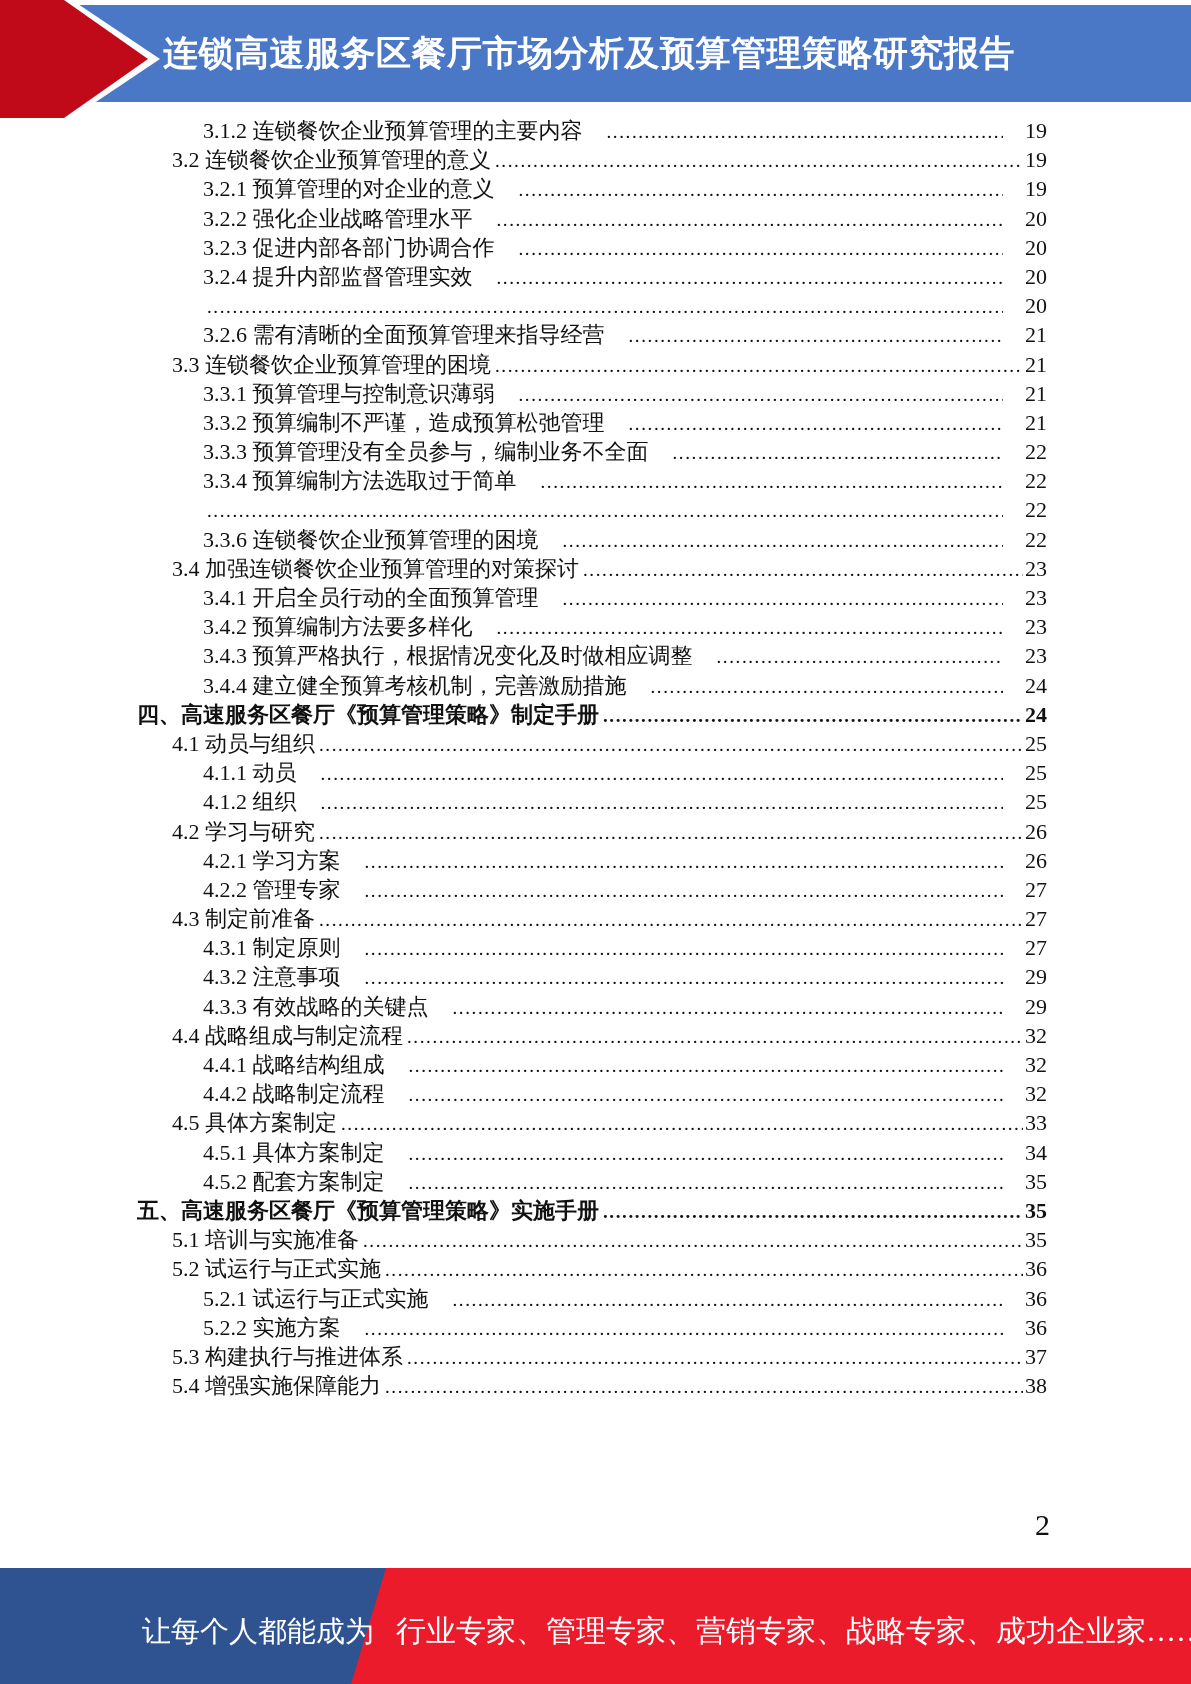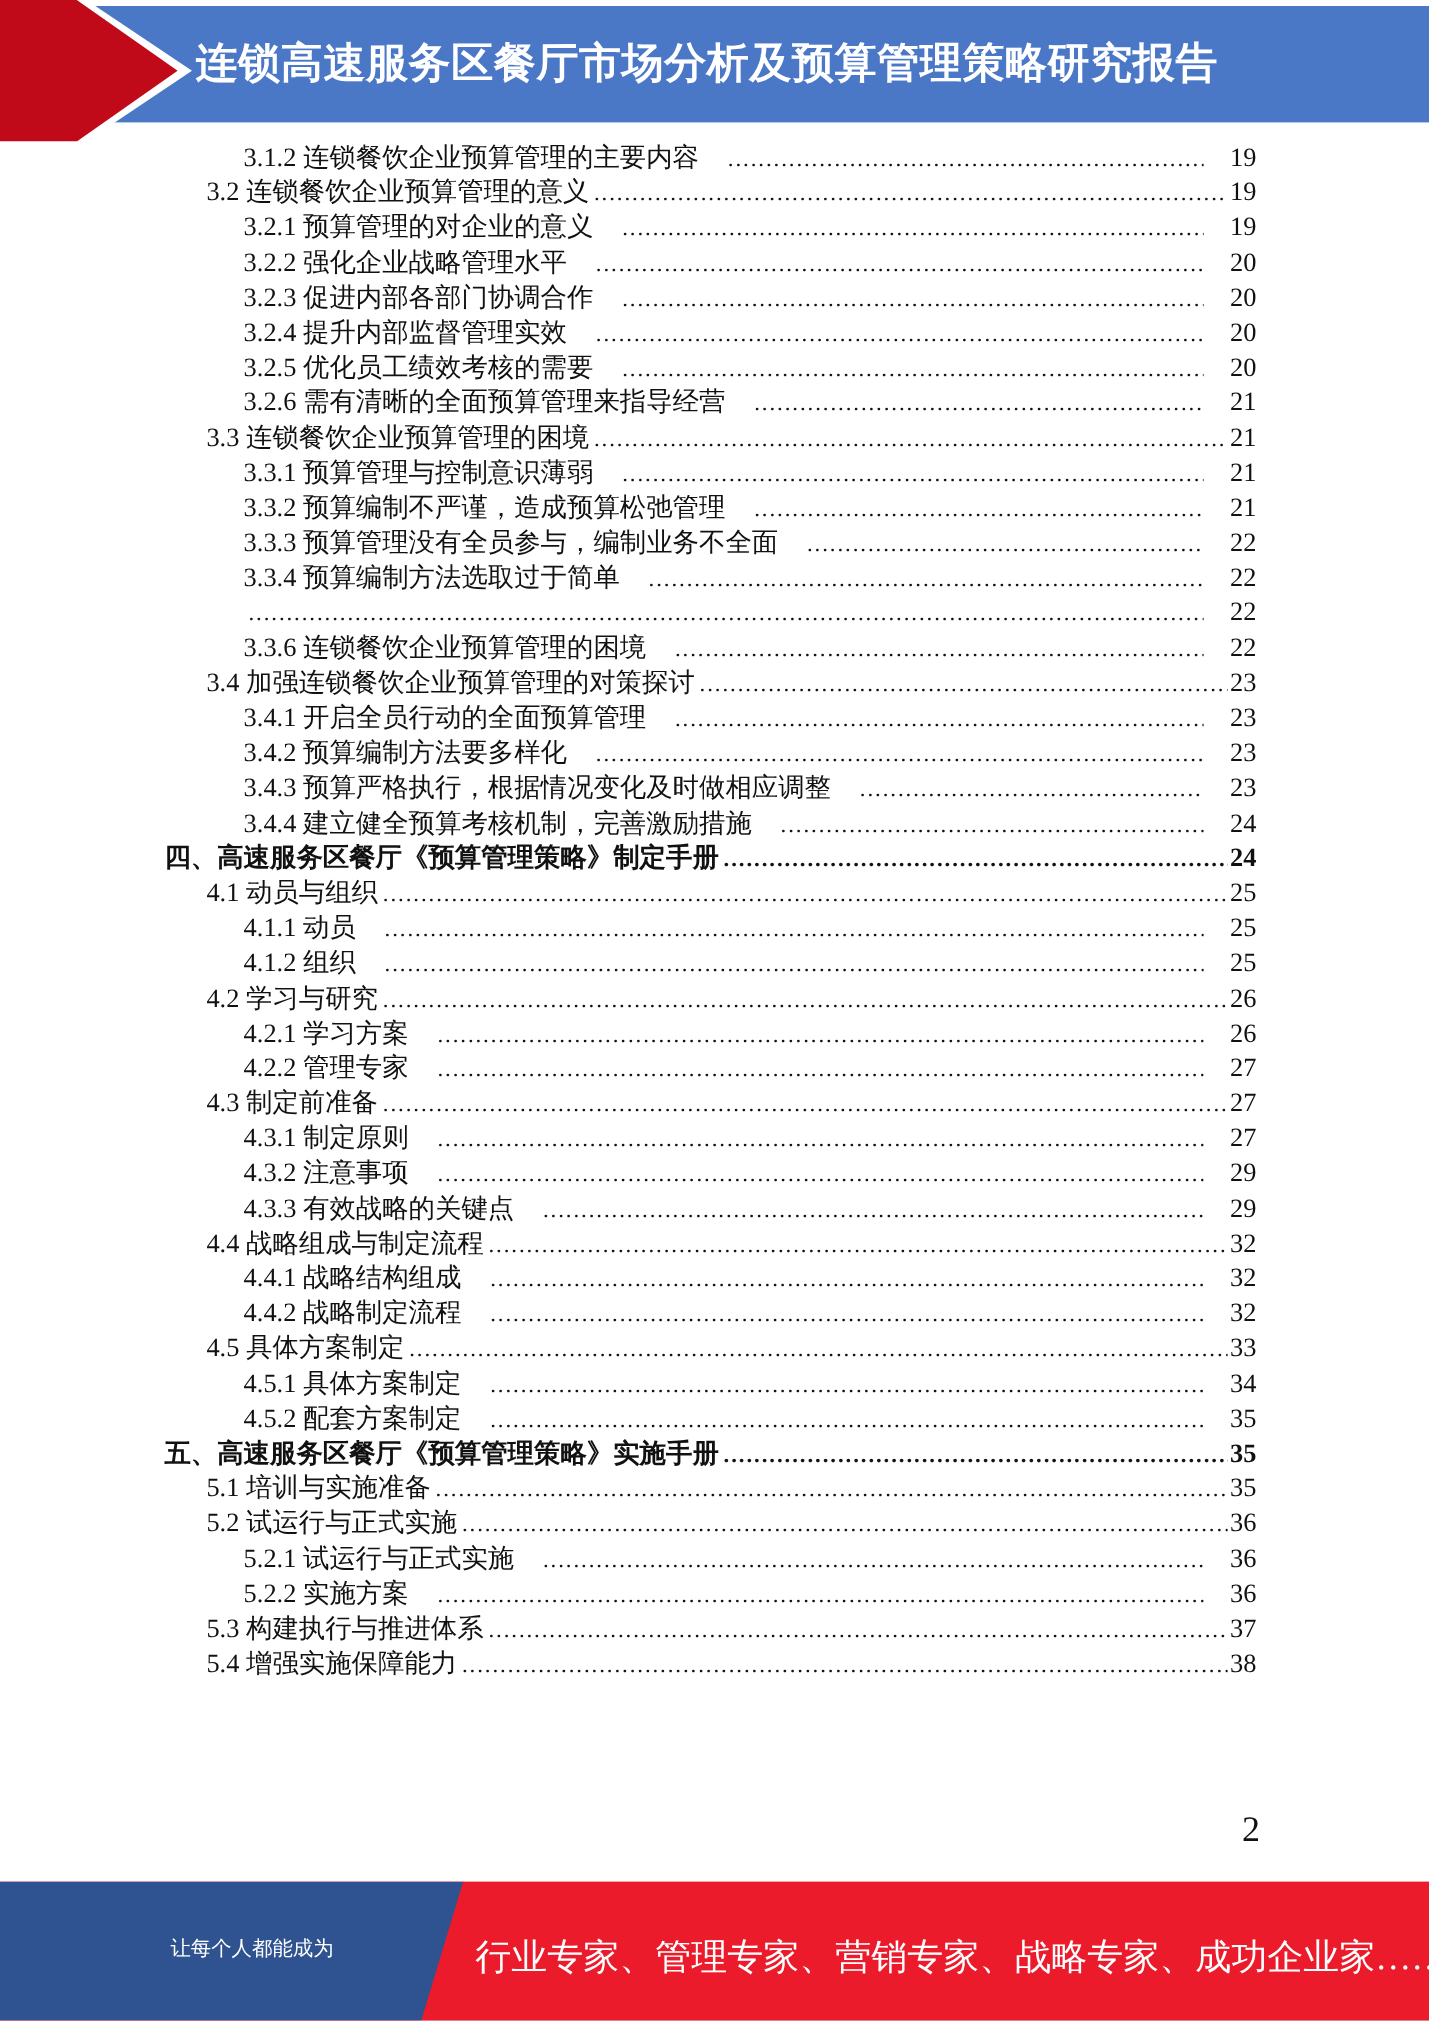--- a/index.html
+++ b/index.html
@@ -61,21 +61,21 @@
     position:absolute;left:0;right:0;bottom:0;height:116px;
     background:#eb1b2c;
   }
   .footer-blue{
     position:absolute;left:0;top:0;width:100%;height:100%;
     background:#2f5290;
     clip-path:polygon(0 0, 386px 0, 351px 116px, 0 116px);
   }
   .footer-left-text{
     position:absolute;left:142px;top:44px;
-    font-size:17px;color:#ffffff;white-space:nowrap;
+    font-size:29px;color:#ffffff;white-space:nowrap;
     font-family:"Liberation Serif","DejaVu Serif",serif;
   }
   .footer-right-text{
     position:absolute;left:396px;top:43px;
     font-size:30px;color:#ffffff;white-space:nowrap;
     font-family:"Liberation Serif","DejaVu Serif",serif;
   }
 </style>
 </head>
 <body>
@@ -116,21 +116,20 @@
         <span class="toc-label">3.2.3  促进内部各部门协调合作</span>
         <span class="toc-dots">............................................................................................................................................................................................................................................................................................................</span>
         <span class="toc-page">20</span>
       </div>
       <div class="toc-row lvl3">
         <span class="toc-label">3.2.4  提升内部监督管理实效</span>
         <span class="toc-dots">............................................................................................................................................................................................................................................................................................................</span>
         <span class="toc-page">20</span>
       </div>
       <div class="toc-row lvl3">
-        <span class="toc-label">3.2.5  优化员工绩效考核的需要</span>
         <span class="toc-dots">............................................................................................................................................................................................................................................................................................................</span>
         <span class="toc-page">20</span>
       </div>
       <div class="toc-row lvl3">
         <span class="toc-label">3.2.6  需有清晰的全面预算管理来指导经营</span>
         <span class="toc-dots">............................................................................................................................................................................................................................................................................................................</span>
         <span class="toc-page">21</span>
       </div>
       <div class="toc-row lvl2">
         <span class="toc-label">3.3  连锁餐饮企业预算管理的困境</span>

